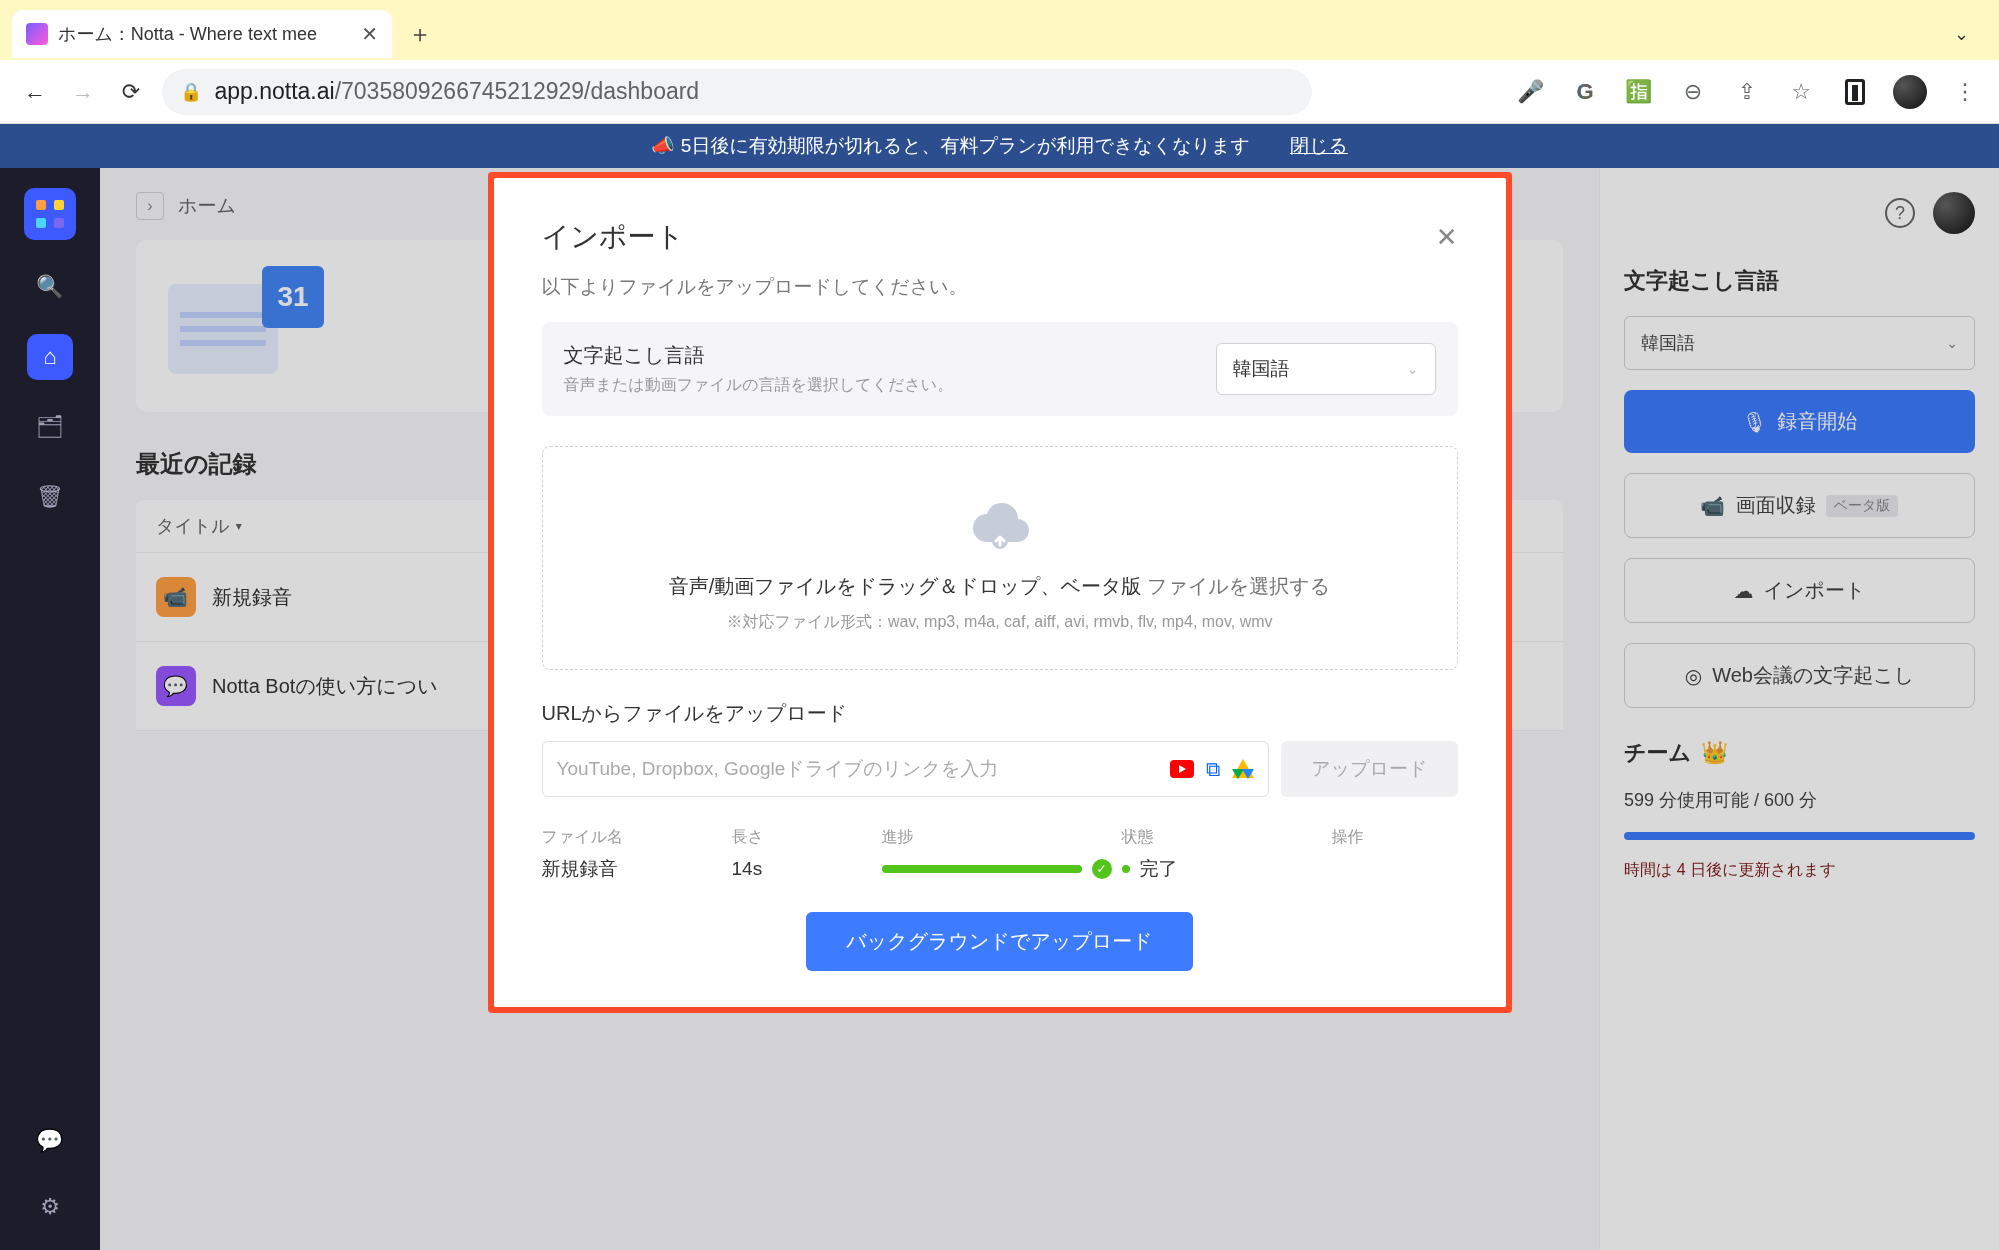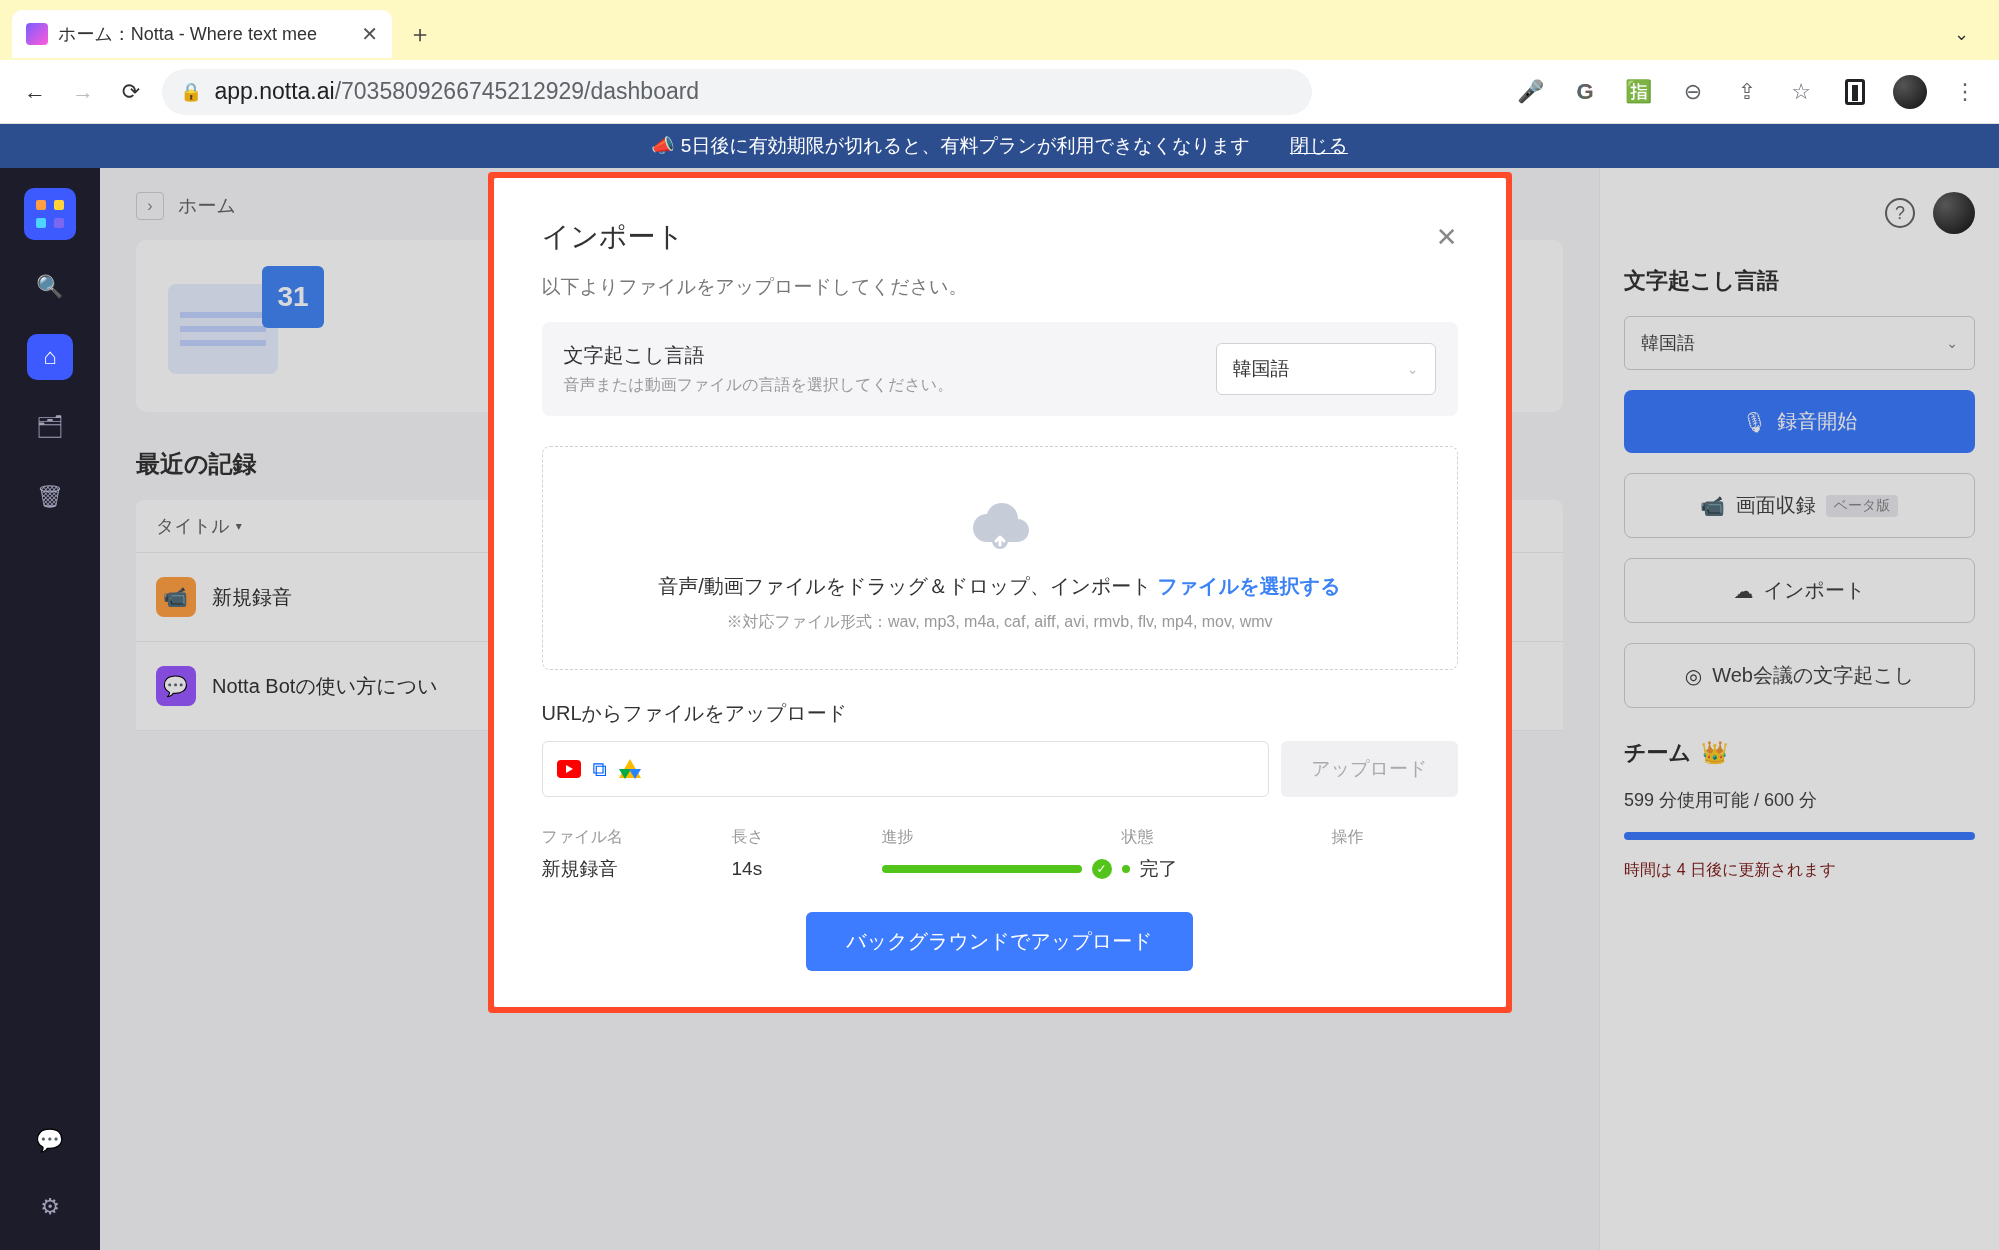--- a/index.html
+++ b/index.html
@@ -104,21 +104,21 @@
 .modal-close { font-size: 26px; color: #888; cursor: pointer; }
 .modal-sub { font-size: 19px; color: #777; margin-bottom: 22px; }
 .lang-box { background: #f5f5f7; border-radius: 8px; padding: 20px 22px; display: flex; align-items: center; justify-content: space-between; margin-bottom: 30px; }
 .lang-box .lb-title { font-size: 20px; font-weight: 500; color: #333; margin-bottom: 6px; }
 .lang-box .lb-sub { font-size: 16px; color: #999; }
 .lang-select { background: #fff; border: 1px solid #d0d0d8; border-radius: 6px; padding: 12px 16px; min-width: 220px; display: flex; align-items: center; justify-content: space-between; font-size: 19px; color: #333; cursor: pointer; }
 .lang-select .chev { color: #bbb; font-size: 14px; }
 .drop-zone { border: 1px dashed #d0d0d8; border-radius: 8px; padding: 48px 20px 36px; text-align: center; margin-bottom: 30px; }
 .drop-zone svg { margin-bottom: 18px; }
 .drop-text { font-size: 20px; color: #333; margin-bottom: 12px; }
-.drop-text .link { color: #3b82f6; cursor: pointer; font-weight: bold; }
+.drop-text .link { color: #737373; cursor: pointer; }
 .drop-formats { font-size: 16px; color: #999; margin-top: 12px; }
 .url-h { font-size: 20px; color: #333; margin-bottom: 14px; }
 .url-row { display: flex; gap: 12px; margin-bottom: 30px; }
 .url-input { flex: 1; border: 1px solid #e0e0e0; border-radius: 6px; padding: 0 14px; display: flex; align-items: center; height: 56px; gap: 10px; }
 .url-input input { flex: 1; border: none; outline: none; font-size: 19px; color: #333; background: transparent; }
 .url-input input::placeholder { color: #aaa; }
 .url-icons { display: flex; gap: 12px; align-items: center; }
 .url-icons .yi { width: 24px; height: 18px; background: #ff0000; border-radius: 4px; position: relative; }
 .url-icons .yi::after { content:""; position:absolute; left:9px; top:5px; border-left:7px solid #fff; border-top:4px solid transparent; border-bottom:4px solid transparent; }
 .url-icons .db { color: #0061ff; font-size: 20px; }
@@ -298,28 +298,29 @@
       </div>
 
       <div class="drop-zone">
         <svg width="64" height="56" viewBox="0 0 64 56">
           <path d="M50 24c0-9-7-16-16-16-7 0-13 4-15 11-8 0-14 6-14 14 0 8 6 14 14 14h30c7 0 12-5 12-12 0-6-5-11-11-11z" fill="#c6cdd8"></path>
           <path d="M32 46 V30 M32 30 l-8 8 M32 30 l8 8" stroke="#c6cdd8" stroke-width="5" fill="none" stroke-linecap="round"></path>
           <circle cx="32" cy="46" r="8" fill="#c6cdd8"></circle>
           <path d="M32 50 V42 M32 42 l-4 4 M32 42 l4 4" stroke="#fff" stroke-width="3" fill="none" stroke-linecap="round"></path>
         </svg>
         <div class="drop-text">
-          <span>音声/動画ファイルをドラッグ＆ドロップ、インポート </span><span class="link">ファイルを選択する</span>
+          <span>音声/動画ファイルをドラッグ＆ドロップ、ベータ版 </span><span class="link">ファイルを選択する</span>
         </div>
         <div class="drop-formats">※対応ファイル形式：wav, mp3, m4a, caf, aiff, avi, rmvb, flv, mp4, mov, wmv</div>
       </div>
 
       <div class="url-h">URLからファイルをアップロード</div>
       <div class="url-row">
         <div class="url-input">
+          <input type="text" placeholder="YouTube, Dropbox, Googleドライブのリンクを入力" style="">
           <div class="url-icons">
             <div class="yi"></div>
             <span class="db">⧉</span>
             <div class="drive-tri">
                   <span class="g1"></span>
                   <span class="g2"></span>
                   <span class="g3"></span>
                 </div>
           </div>
         </div>

